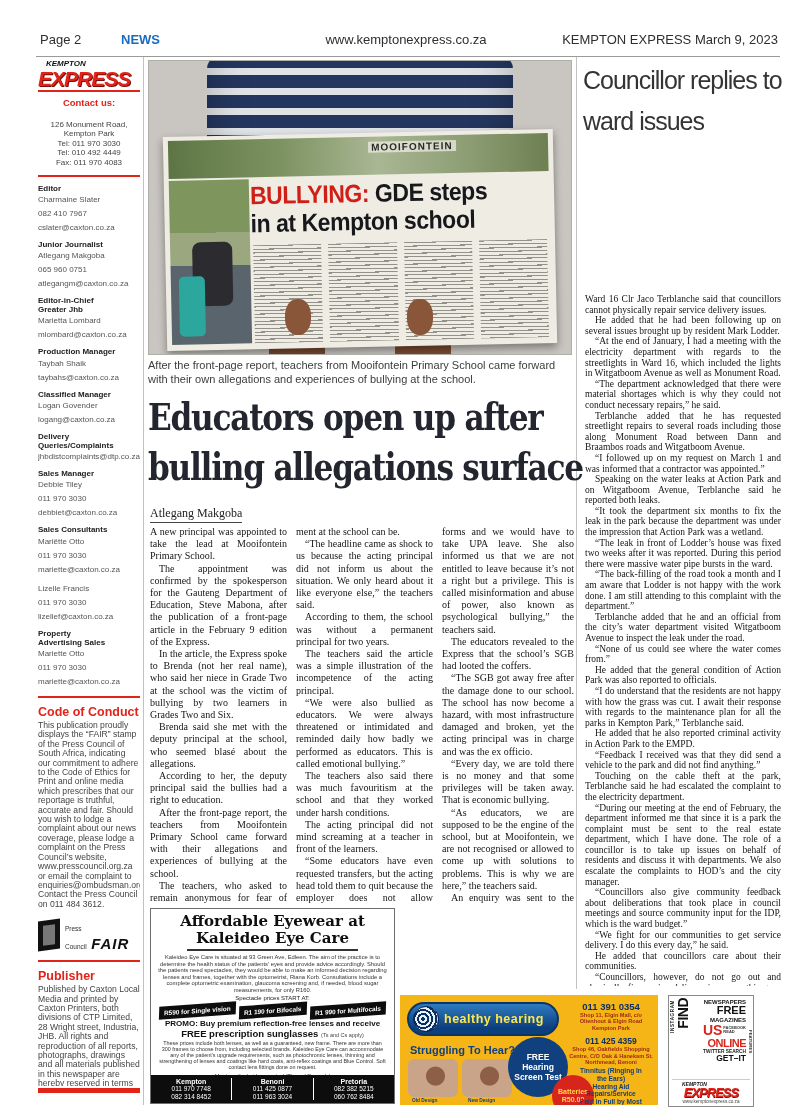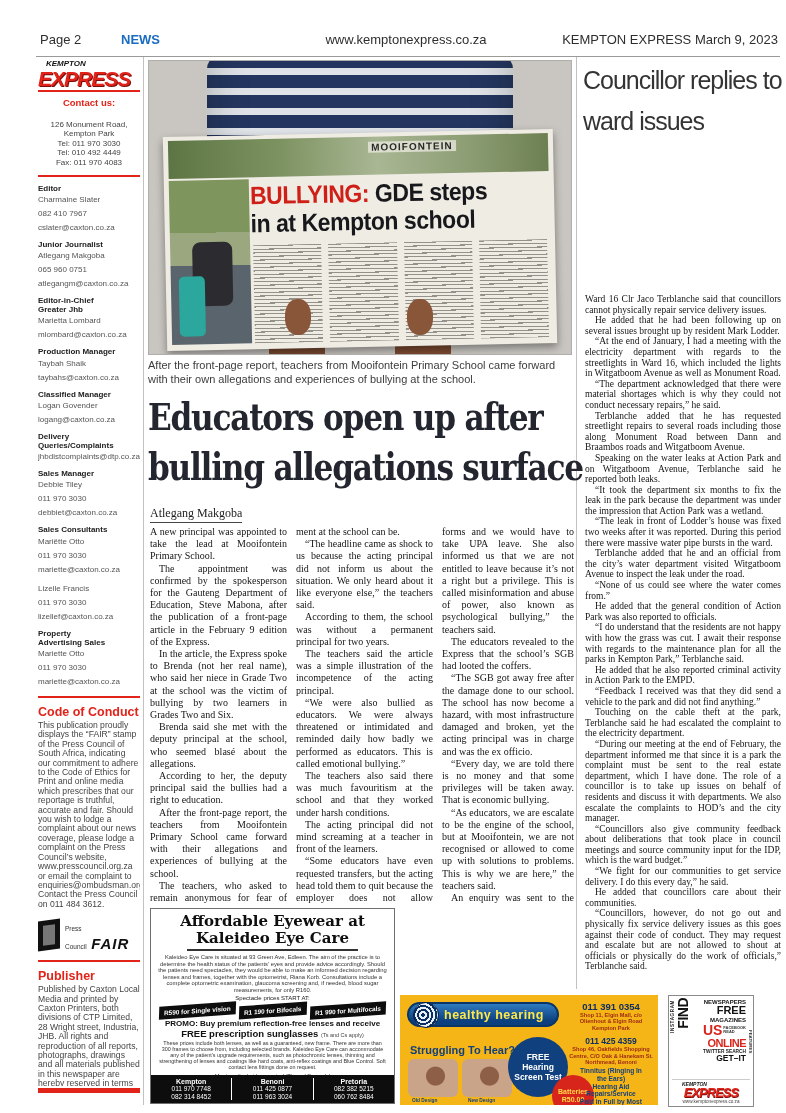--- a/index.html
+++ b/index.html
@@ -93,21 +93,21 @@
   .eye-details{font-size:5.4px;line-height:6.2px;text-align:center;color:#333;padding:1px 7px 0;}
   .eye-med{font-style:italic;font-size:5.6px;text-align:center;color:#333;margin-top:2px;}
   .eye-foot{position:absolute;left:0;right:0;bottom:0;height:28px;background:#0d0d0d;color:#fff;display:flex;align-items:center;}
   .br{flex:1;text-align:center;border-left:1px solid #fff;}
   .br:first-child{border-left:0;}
   .br-city{font-weight:bold;font-size:7px;}
   .br-ph{font-size:6.5px;line-height:7.5px;}
 
   
   .hear{position:absolute;left:400px;top:995px;width:258px;height:110px;background:#f5b517;overflow:hidden;}
-  .hh-pill{position:absolute;left:7px;top:7px;width:152px;height:25px;border-radius:18px;background:linear-gradient(180deg,#2f7bc0 0,#0c3f7e 80%);border:2px solid #0a3569;display:flex;align-items:center;gap:5px;padding-left:4px;box-sizing:border-box;}
+  .hh-pill{position:absolute;left:7px;top:7px;width:152px;height:34px;border-radius:18px;background:linear-gradient(180deg,#2f7bc0 0,#0c3f7e 80%);border:2px solid #0a3569;display:flex;align-items:center;gap:5px;padding-left:4px;box-sizing:border-box;}
   .hh-logo{width:24px;height:24px;border-radius:50%;background:repeating-radial-gradient(circle at 38% 50%,#0a2f63 0 2px,#e8f0fa 2px 4px);border:1px solid #062348;}
   .hh-brand{color:#ffe84a;font-weight:bold;font-size:12.5px;letter-spacing:.5px;}
   .hh-strug{position:absolute;left:10px;top:49px;color:#123f7d;font-weight:bold;font-size:11px;}
   .ear{position:absolute;width:50px;height:38px;border-radius:6px;background:radial-gradient(circle at 55% 45%,#8d5f46 0 9px,#caa489 10px);}
   .ear1{left:8px;top:64px;}
   .ear2{left:62px;top:64px;}
   .ear-lb{position:absolute;font-size:4.8px;font-weight:bold;color:#123f7d;}
   .el1{left:12px;top:103px;}
   .el2{left:68px;top:103px;}
   .hh-free{position:absolute;left:108px;top:42px;width:60px;height:60px;border-radius:50%;background:#10407e;color:#fff;text-align:center;font-weight:bold;font-size:8.5px;line-height:10px;display:flex;align-items:center;justify-content:center;}
@@ -299,34 +299,36 @@
       <p>“We were also bullied as educators. We were always threatened or intimidated and reminded daily how badly we performed as educators. This is called emotional bullying.”</p>
       <p>The teachers also said there was much favouritism at the school and that they worked under harsh conditions.</p>
       <p>The acting principal did not mind screaming at a teacher in front of the learners.</p>
       <p>“Some educators have even requested transfers, but the acting head told them to quit because the employer does not allow transfers.</p>
     </div>
   <div class="acol c3">
       <p>forms and we would have to take UPA leave. She also informed us that we are not entitled to leave because it’s not a right but a privilege. This is called misinformation and abuse of power, also known as psychological bullying,” the teachers said.</p>
       <p>The educators revealed to the Express that the school’s SGB had looted the coffers.</p>
       <p>“The SGB got away free after the damage done to our school. The school has now become a hazard, with most infrastructure damaged and broken, yet the acting principal was in charge and was the ex officio.</p>
       <p>“Every day, we are told there is no money and that some privileges will be taken away. That is economic bullying.</p>
-      <p>“As educators, we are escalate to be the engine of the school, but at Mooifontein, we are not recognised or allowed to come up with solutions to problems. This is why we are here,” the teachers said.</p>
+      <p>“As educators, we are supposed to be the engine of the school, but at Mooifontein, we are not recognised or allowed to come up with solutions to problems. This is why we are here,” the teachers said.</p>
       <p>An enquiry was sent to the Gauteng Department of Education.</p>
     </div>
 
   <div class="ward-h">Councillor replies to ward issues</div>
   <div class="ward-b">
       <p>Ward 16 Clr Jaco Terblanche said that councillors cannot physically repair service delivery issues.</p>
       <p>He added that he had been following up on several issues brought up by resident Mark Lodder.</p>
       <p>“At the end of January, I had a meeting with the electricity department with regards to the streetlights in Ward 16, which included the lights in Witgatboom Avenue as well as Monument Road.</p>
       <p>“The department acknowledged that there were material shortages which is why they could not conduct necessary repairs,” he said.</p>
       <p>Terblanche added that he has requested streetlight repairs to several roads including those along Monument Road between Dann and Braambos roads and Witgatboom Avenue.</p>
+      <p>“I followed up on my request on March 1 and was informed that a contractor was appointed.”</p>
       <p>Speaking on the water leaks at Action Park and on Witgatboom Avenue, Terblanche said he reported both leaks.</p>
       <p>“It took the department six months to fix the leak in the park because the department was under the impression that Action Park was a wetland.</p>
       <p>“The leak in front of Lodder’s house was fixed two weeks after it was reported. During this period there were massive water pipe bursts in the ward.</p>
+      <p>“The back-filling of the road took a month and I am aware that Lodder is not happy with the work done. I am still attending to this complaint with the department.”</p>
       <p>Terblanche added that he and an official from the city’s water department visited Witgatboom Avenue to inspect the leak under the road.</p>
       <p>“None of us could see where the water comes from.”</p>
       <p>He added that the general condition of Action Park was also reported to officials.</p>
       <p>“I do understand that the residents are not happy with how the grass was cut. I await their response with regards to the maintenance plan for all the parks in Kempton Park,” Terblanche said.</p>
       <p>He added that he also reported criminal activity in Action Park to the EMPD.</p>
       <p>“Feedback I received was that they did send a vehicle to the park and did not find anything.”</p>
       <p>Touching on the cable theft at the park, Terblanche said he had escalated the complaint to the electricity department.</p>
       <p>“During our meeting at the end of February, the department informed me that since it is a park the complaint must be sent to the real estate department, which I have done. The role of a councillor is to take up issues on behalf of residents and discuss it with departments. We also escalate the complaints to HOD’s and the city manager.</p>
       <p>“Councillors also give community feedback about deliberations that took place in council meetings and source community input for the IDP, which is the ward budget.”</p>
       <p>“We fight for our communities to get service delivery. I do this every day,” he said.</p>

